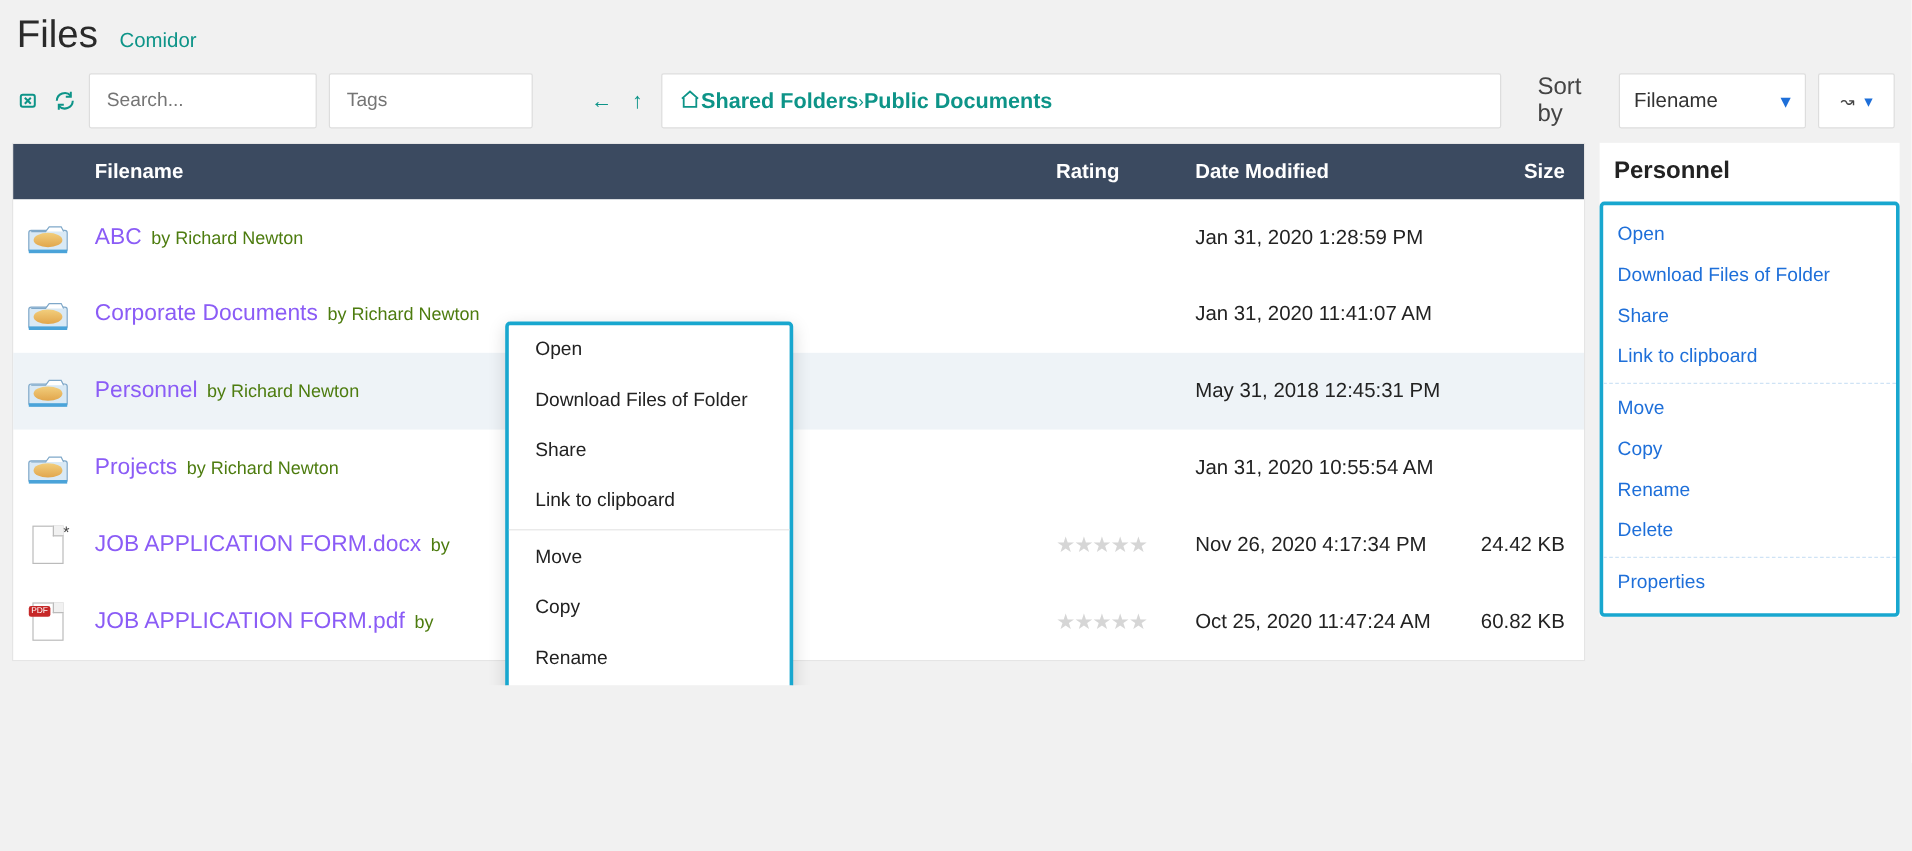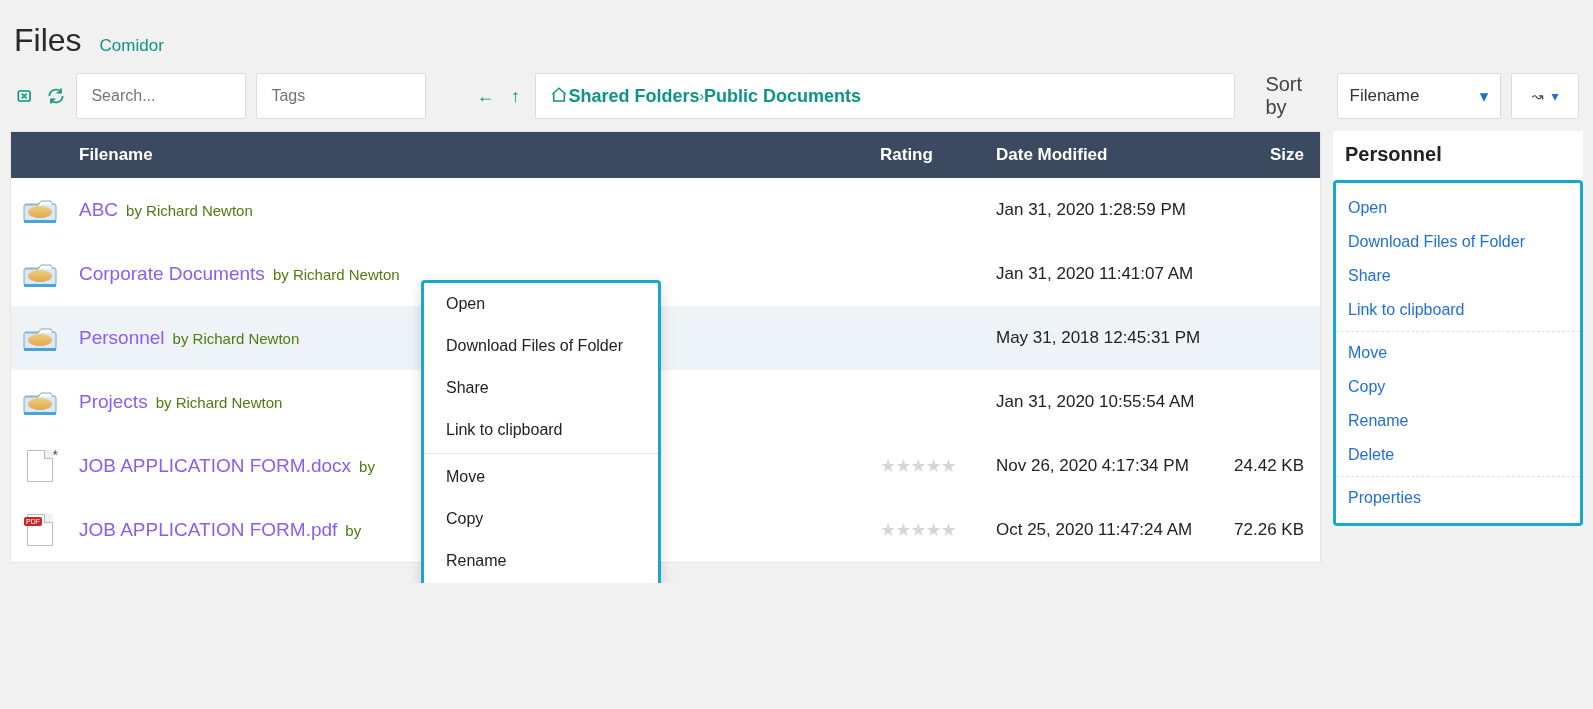--- a/index.html
+++ b/index.html
@@ -4,21 +4,20 @@
 <style>
   * { box-sizing: border-box; margin: 0; padding: 0; }
   body {
     font-family: "Segoe UI", Arial, sans-serif;
     background: #f1f1f1;
     color: #333;
     font-size: 14px;
   }
   .page {
     padding: 6px 10px 20px 10px;
-    margin-top: 12px;
   }
   .title-row {
     display: flex;
     align-items: baseline;
     gap: 18px;
     padding: 4px 4px 14px 4px;
   }
   .title-row .title {
     font-size: 32px;
     font-weight: 400;
@@ -41,21 +40,21 @@
   }
   .search-box, .tags-box {
     height: 46px;
     background:#fff;
     border:1px solid #ddd;
     border-radius:2px;
     padding:0 14px;
     font-size:16px;
     color:#8a8a8a;
   }
-  .search-box { width:170px; }
+  .search-box { width:190px; }
   .tags-box { width:170px; }
   .spacer-small { width:30px; }
   .nav-area {
     display:flex;
     align-items:center;
     gap:10px;
   }
   .nav-arrow {
     color:#0d9488;
     font-size:18px;
@@ -458,21 +457,21 @@
               <div class="pdf-icon">
                 <span class="badge">PDF</span>
               </div>
             </div>
             <div class="name-cell">
               <span class="fname">JOB APPLICATION FORM.pdf</span>
               <span class="byline">by</span>
             </div>
             <div class="rating-cell">★★★★★</div>
             <div class="date-cell">Oct 25, 2020 11:47:24 AM</div>
-            <div class="size-cell">72.26 KB</div>
+            <div class="size-cell">60.82 KB</div>
           </div>
         </div>
 
       <div class="context-menu" id="context-menu">
           <div class="cm-item">Open</div>
           <div class="cm-item">Download Files of Folder</div>
           <div class="cm-item">Share</div>
           <div class="cm-item">Link to clipboard</div>
           <div class="cm-div"></div>
           <div class="cm-item">Move</div>

